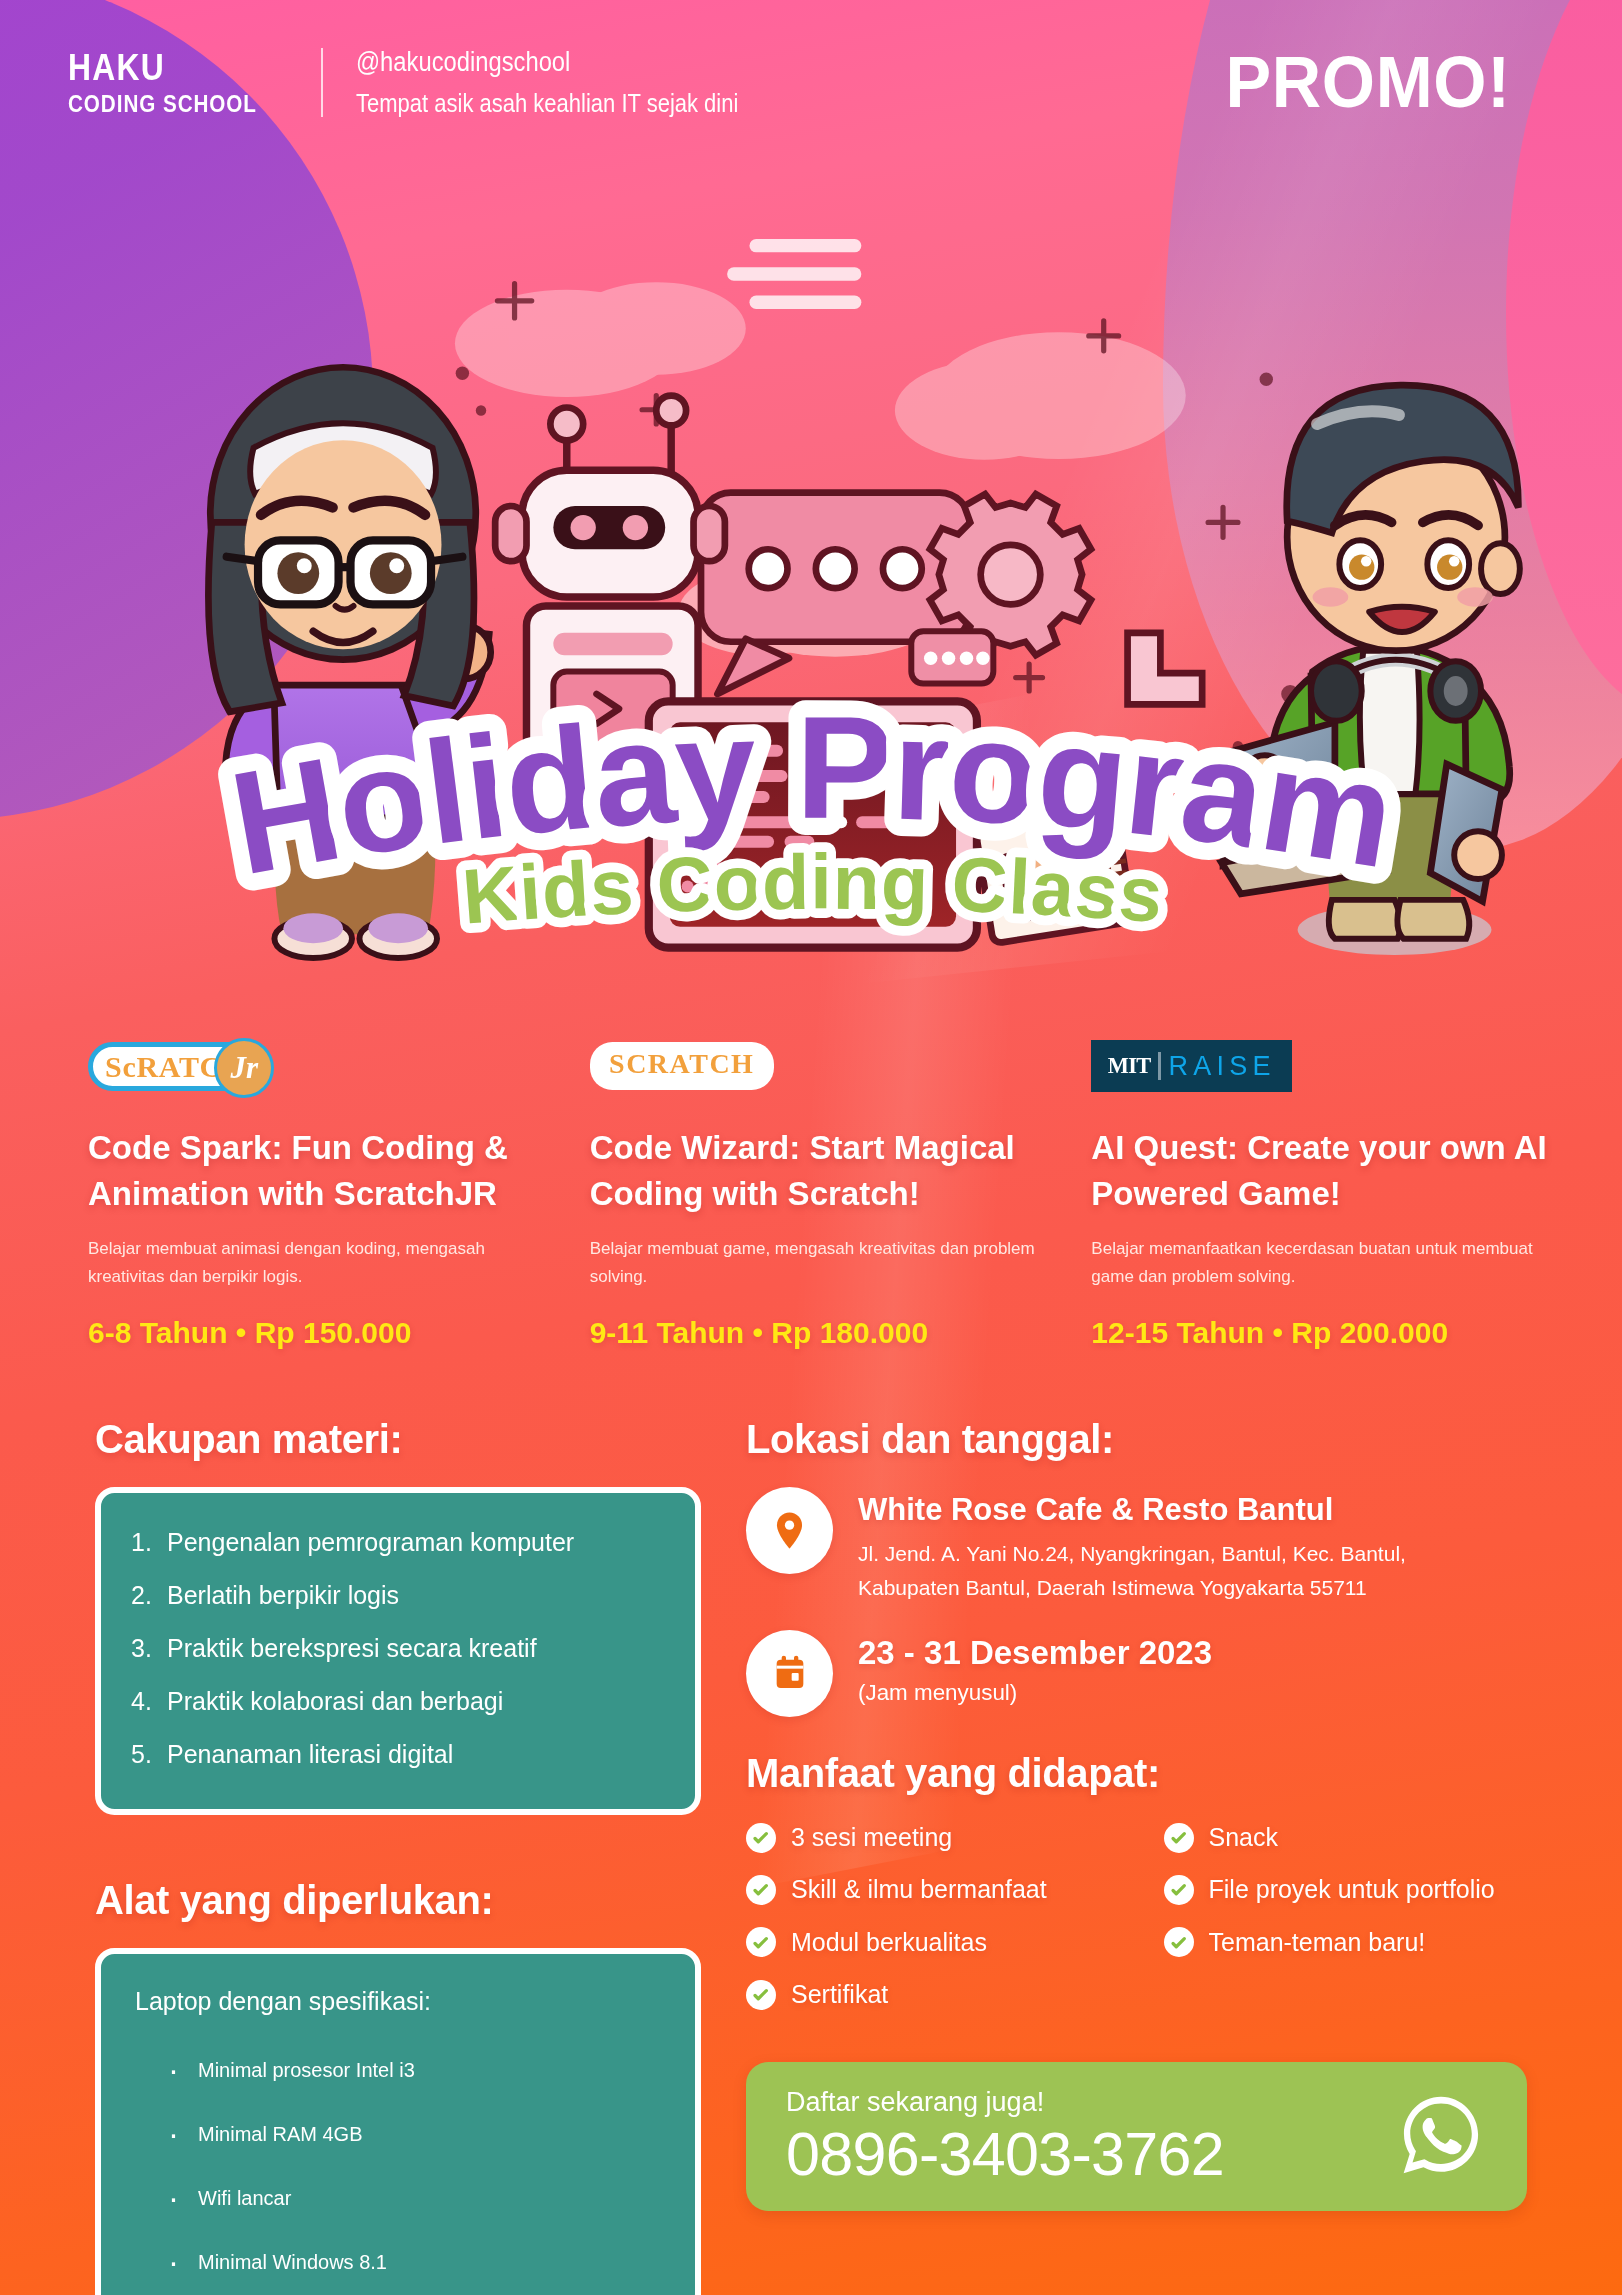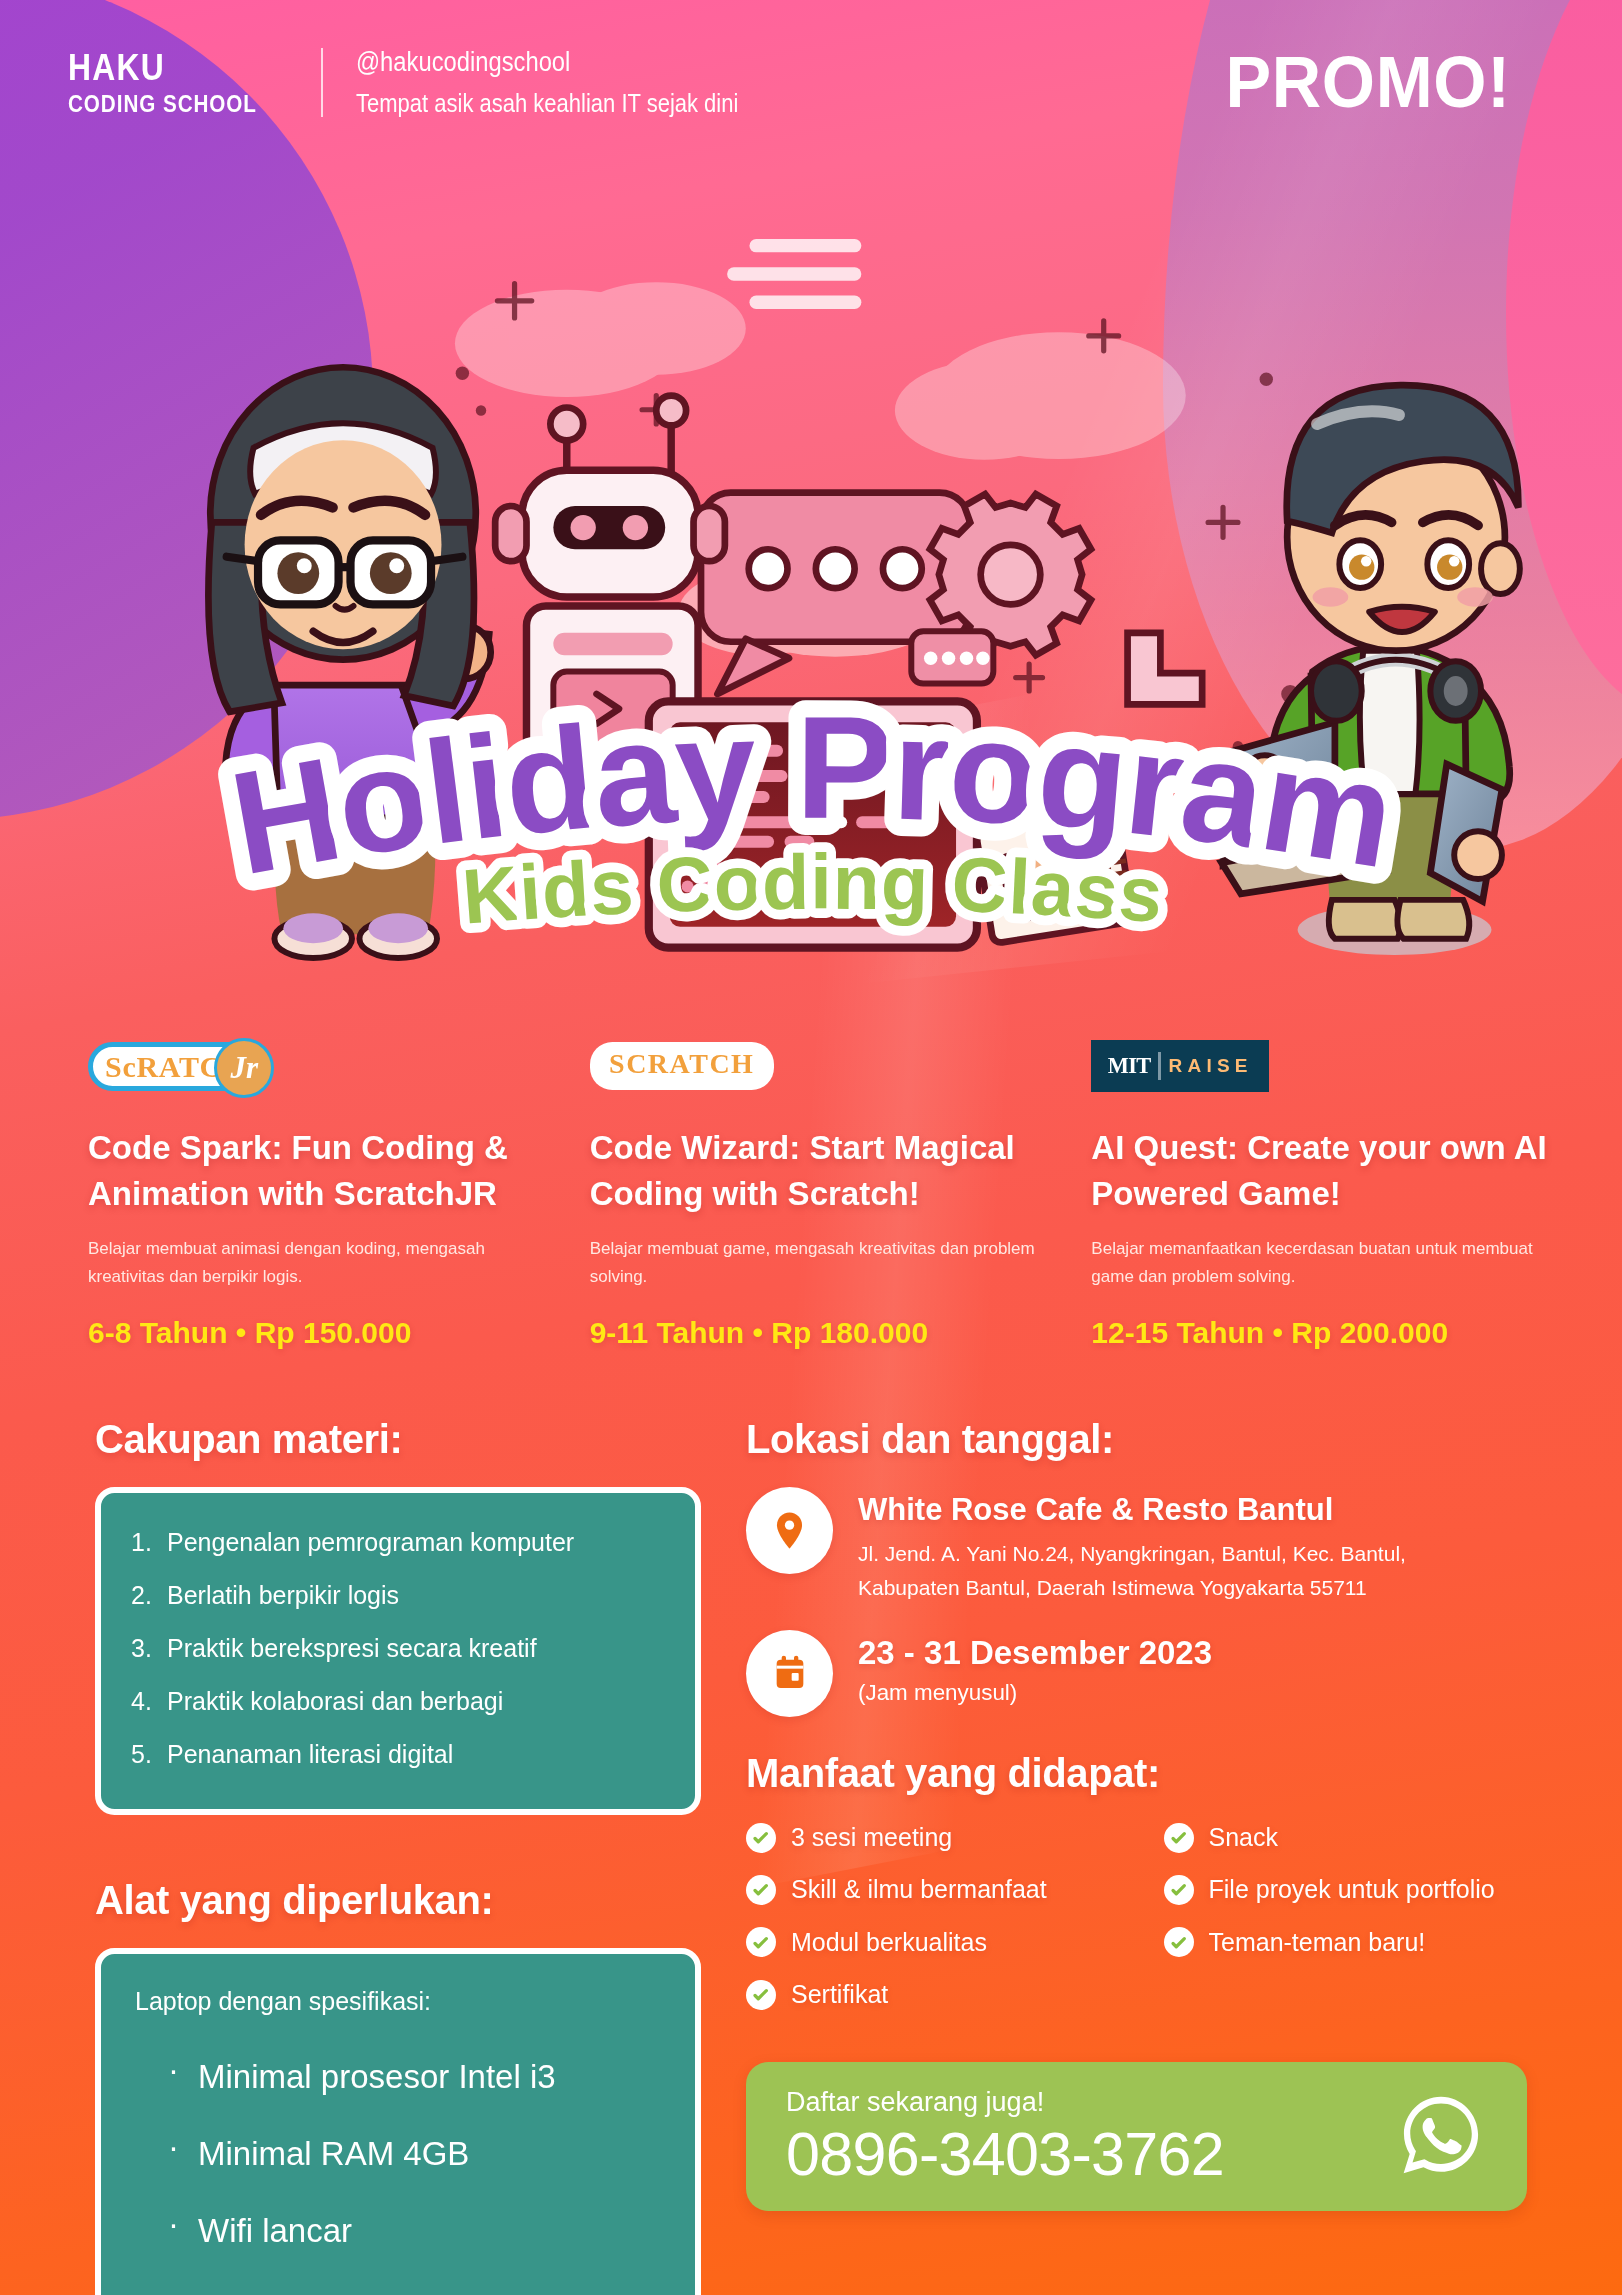--- a/index.html
+++ b/index.html
@@ -117,21 +117,21 @@
   .lg-raise {
     display:flex; align-items:center; gap:8px;
     background:#0b3c53; padding:9px 16.4px; height:52px; box-sizing:border-box;
   }
   .lg-raise .mit {
     color:#fff; font-family:"Liberation Serif", serif; font-weight:700;
     font-size:22.4px; letter-spacing:-0.7px;
   }
   .lg-raise .bar { width:2.2px; height:28px; background:#7e98a6; }
   .lg-raise .raise {
-    color:#fdba74; font-size:19px; font-weight:700; letter-spacing:5.2px;
+    color:#0ea5e9; font-size:27px; font-weight:400; letter-spacing:5.2px;
     font-family:"Liberation Sans", sans-serif;
   }
 
   .course-title {
     color:#fff; font-size:33px; font-weight:700; line-height:1.38;
     text-shadow:0 3px 7.5px rgba(150,20,20,.25); margin-bottom:19.4px;
   }
   .course-desc {
     color:#ffe8e2; font-size:17px; line-height:1.62; margin-bottom:25px;
   }
@@ -158,21 +158,21 @@
   .mlist li {
     font-size:25px; line-height:1.0; margin-bottom:28px;
     padding-left:36px; position:relative; white-space:nowrap;
   }
   .mlist li:last-child { margin-bottom:3px; }
   .mnum { position:absolute; left:0; top:0; }
 
   .alat-intro { font-size:25px; margin-bottom:25px; }
   .alist { list-style:none; padding-left:33px; }
   .alist li {
-    font-size:33px; line-height:1.0; margin-bottom:28px; position:relative; padding-left:30px;margin-top:44px;
+    font-size:20px; line-height:1.0; margin-bottom:28px; position:relative; padding-left:30px;margin-top:44px;
   }
   .alist li:last-child { margin-bottom:1.5px; }
   .alist li::before {
     content:"·"; position:absolute; left:0; top:-7.5px; font-size:33px;
   }
   .gap-block { height:63px; }
 
   
   .inforow { display:flex; align-items:flex-start; margin-bottom:25px; }
   .circ {

